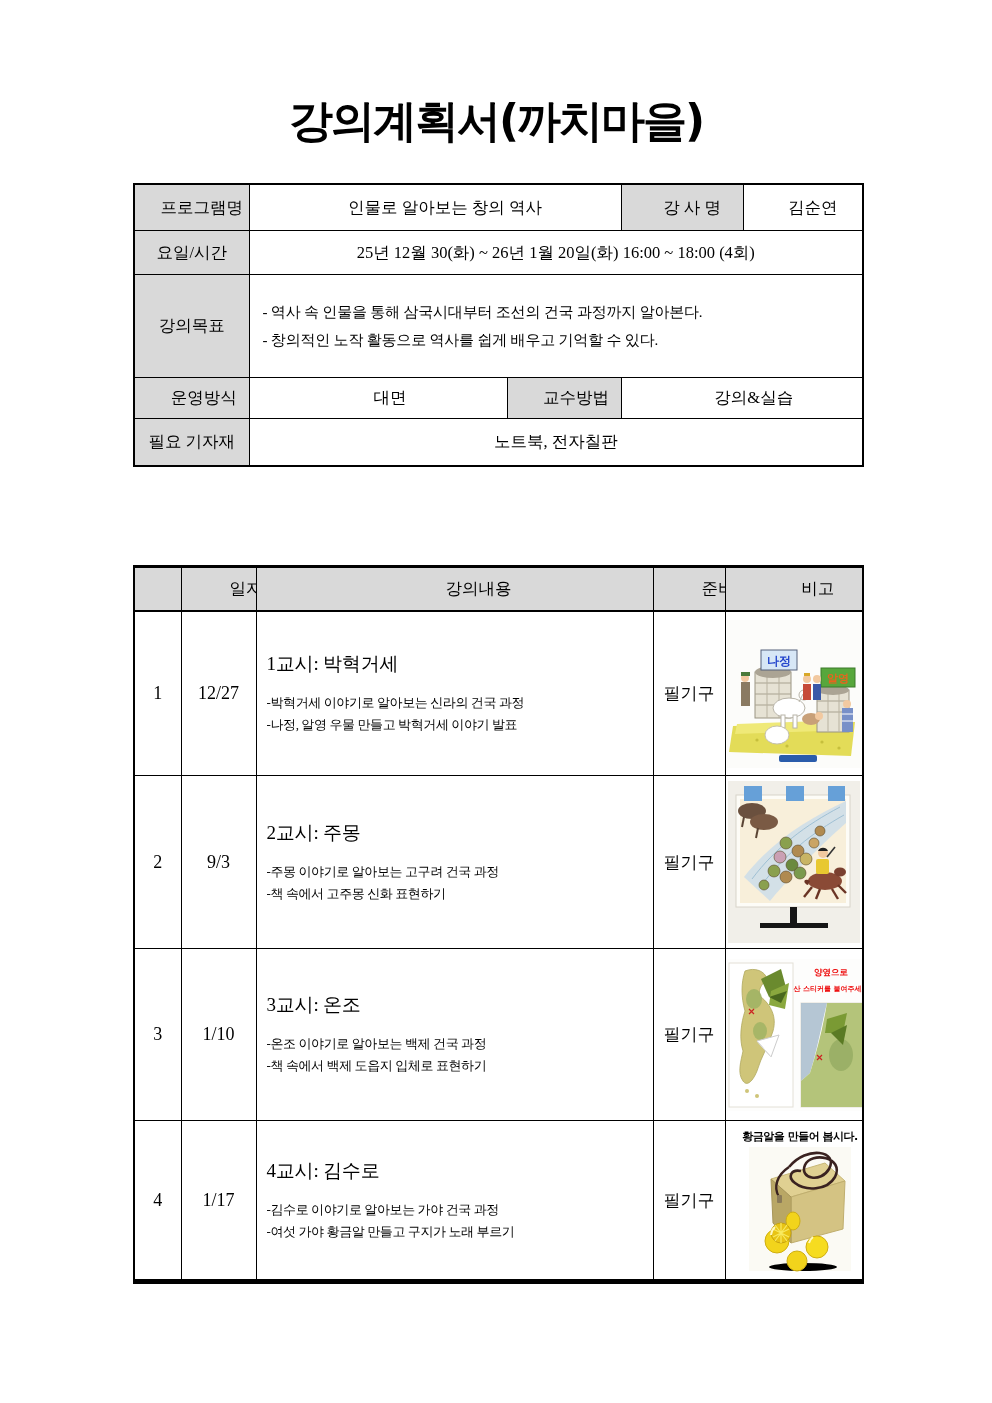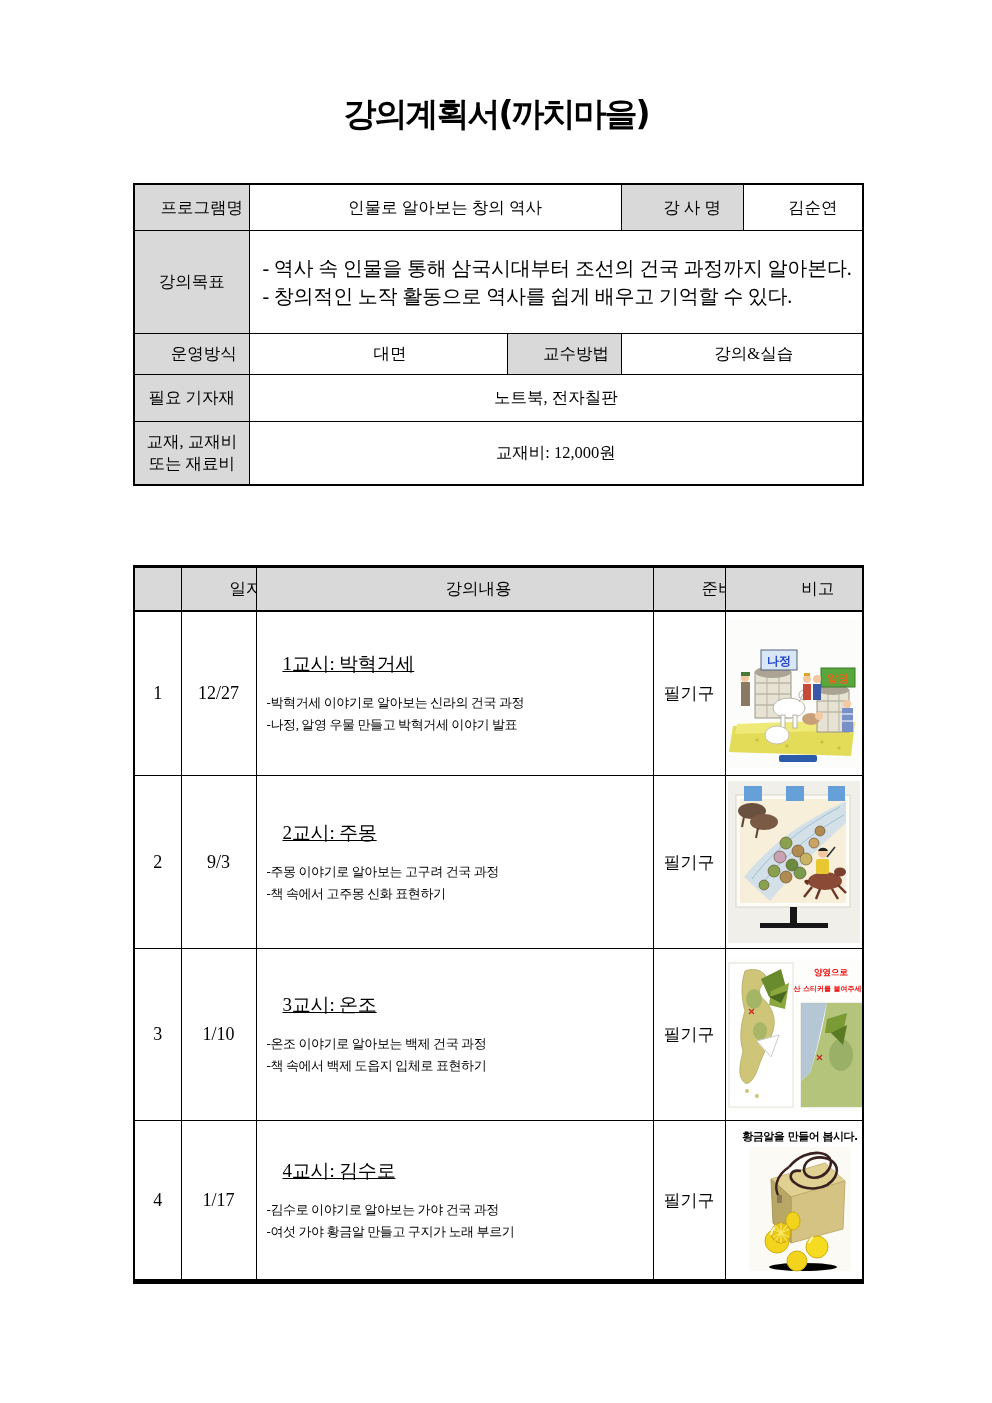--- a/index.html
+++ b/index.html
@@ -2,47 +2,47 @@
 <html><head>
 <meta charset="utf-8">
 <style>
   html,body{margin:0;padding:0;background:#fff;}
   body{width:992px;height:1403px;position:relative;color:#000;
        font-family:"Liberation Serif","DejaVu Serif",serif;}
   .page{position:absolute;left:0;top:0;width:992px;height:1403px;background:#fff;}
 
   .doc-title{position:absolute;top:92px;left:0;width:100%;margin:0;text-align:center;
        font-family:"DejaVu Sans","Liberation Sans",sans-serif;
-       font-weight:800;font-size:33px;letter-spacing:-2px;}
+       font-weight:800;font-size:44px;letter-spacing:-2px;}
 
   table{border-collapse:collapse;table-layout:fixed;position:absolute;left:133px;width:729px;}
   td{border:1px solid #000;text-align:center;vertical-align:middle;
      font-size:16.5px;overflow:hidden;padding:0;}
   .hd{background:#d9d9d9;white-space:pre;}
 
   table.info{top:183px;border:2px solid #000;}
   table.info tr.r1 td{height:45px;padding-left:20px;}
   table.info tr.r2 td{height:44px;}
   table.info tr.r3 td{height:43px;}
   table.info tr.r4 td{height:102px;}
   table.info tr.r5 td{height:40px;padding-left:24px;}
   table.info tr.r6 td{height:46px;}
   table.info tr.r7 td{height:62px;}
   td.goal{text-align:left;padding-left:13px;}
-  td.goal .line{font-size:20px;line-height:28px;letter-spacing:-0.2px;}
+  td.goal .line{font-size:15px;line-height:28px;letter-spacing:-0.2px;}
 
   table.sched{top:565px;border:2px solid #000;border-top:3px solid #000;border-bottom:5px solid #000;}
   table.sched tr.head td{height:42px;border-bottom:2px solid #000;padding-left:48px;}
   table.sched tr.row1 td{height:161px;}
   table.sched tr.row2 td{height:170px;}
   table.sched tr.row3 td{height:169px;}
   table.sched tr.row4 td{height:156px;}
   td.num{font-size:18px;}
   td.content{text-align:left;padding:0 4px 0 10px;}
-  .lesson-title{font-size:19px;margin:0 0 15px 16px;letter-spacing:-0.2px;text-decoration:underline;}
+  .lesson-title{font-size:19px;margin:0 0 15px 0;letter-spacing:-0.2px;}
   .bullet{font-size:13px;line-height:22px;letter-spacing:-0.4px;}
   td.supply{font-size:17px;}
   td.pic{padding:1px;}
   td.pic svg{display:block;margin:0 auto;}
 </style>
 </head>
 <body>
 
 <div class="page">
 
@@ -56,41 +56,40 @@
         <col style="width:122px">
         <col style="width:120px">
       </colgroup>
     <tbody>
         <tr class="r1">
       <td class="hd">프로그램명</td>
       <td colspan="2">인물로 알아보는 창의 역사</td>
       <td class="hd">강 사 명</td>
       <td>김순연</td>
     </tr>
+    <tr class="r3">
+      <td class="hd">요일/시간</td>
+      <td colspan="4">25년 12월 30(화) ~ 26년 1월 20일(화) 16:00 ~ 18:00 (4회)</td>
+    </tr>
     <tr class="r4">
       <td class="hd">강의목표</td>
       <td colspan="4" class="goal">
         <div class="line">- 역사 속 인물을 통해 삼국시대부터 조선의 건국 과정까지 알아본다.</div>
         <div class="line">- 창의적인 노작 활동으로 역사를 쉽게 배우고 기억할 수 있다.</div>
       </td>
     </tr>
     <tr class="r5">
       <td class="hd">운영방식</td>
       <td>대면</td>
       <td class="hd">교수방법</td>
       <td colspan="2">강의&amp;실습</td>
     </tr>
     <tr class="r6">
       <td class="hd">필요 기자재</td>
       <td colspan="4">노트북, 전자칠판</td>
-    </tr>
-    <tr class="r7">
-      <td class="hd">교재, 교재비
-또는 재료비</td>
-      <td colspan="4">교재비: 12,000원</td>
     </tr>
   </tbody>
     </table>
 
   <table class="sched">
     <colgroup>
         <col style="width:47px">
         <col style="width:75px">
         <col style="width:397px">
         <col style="width:72px">

